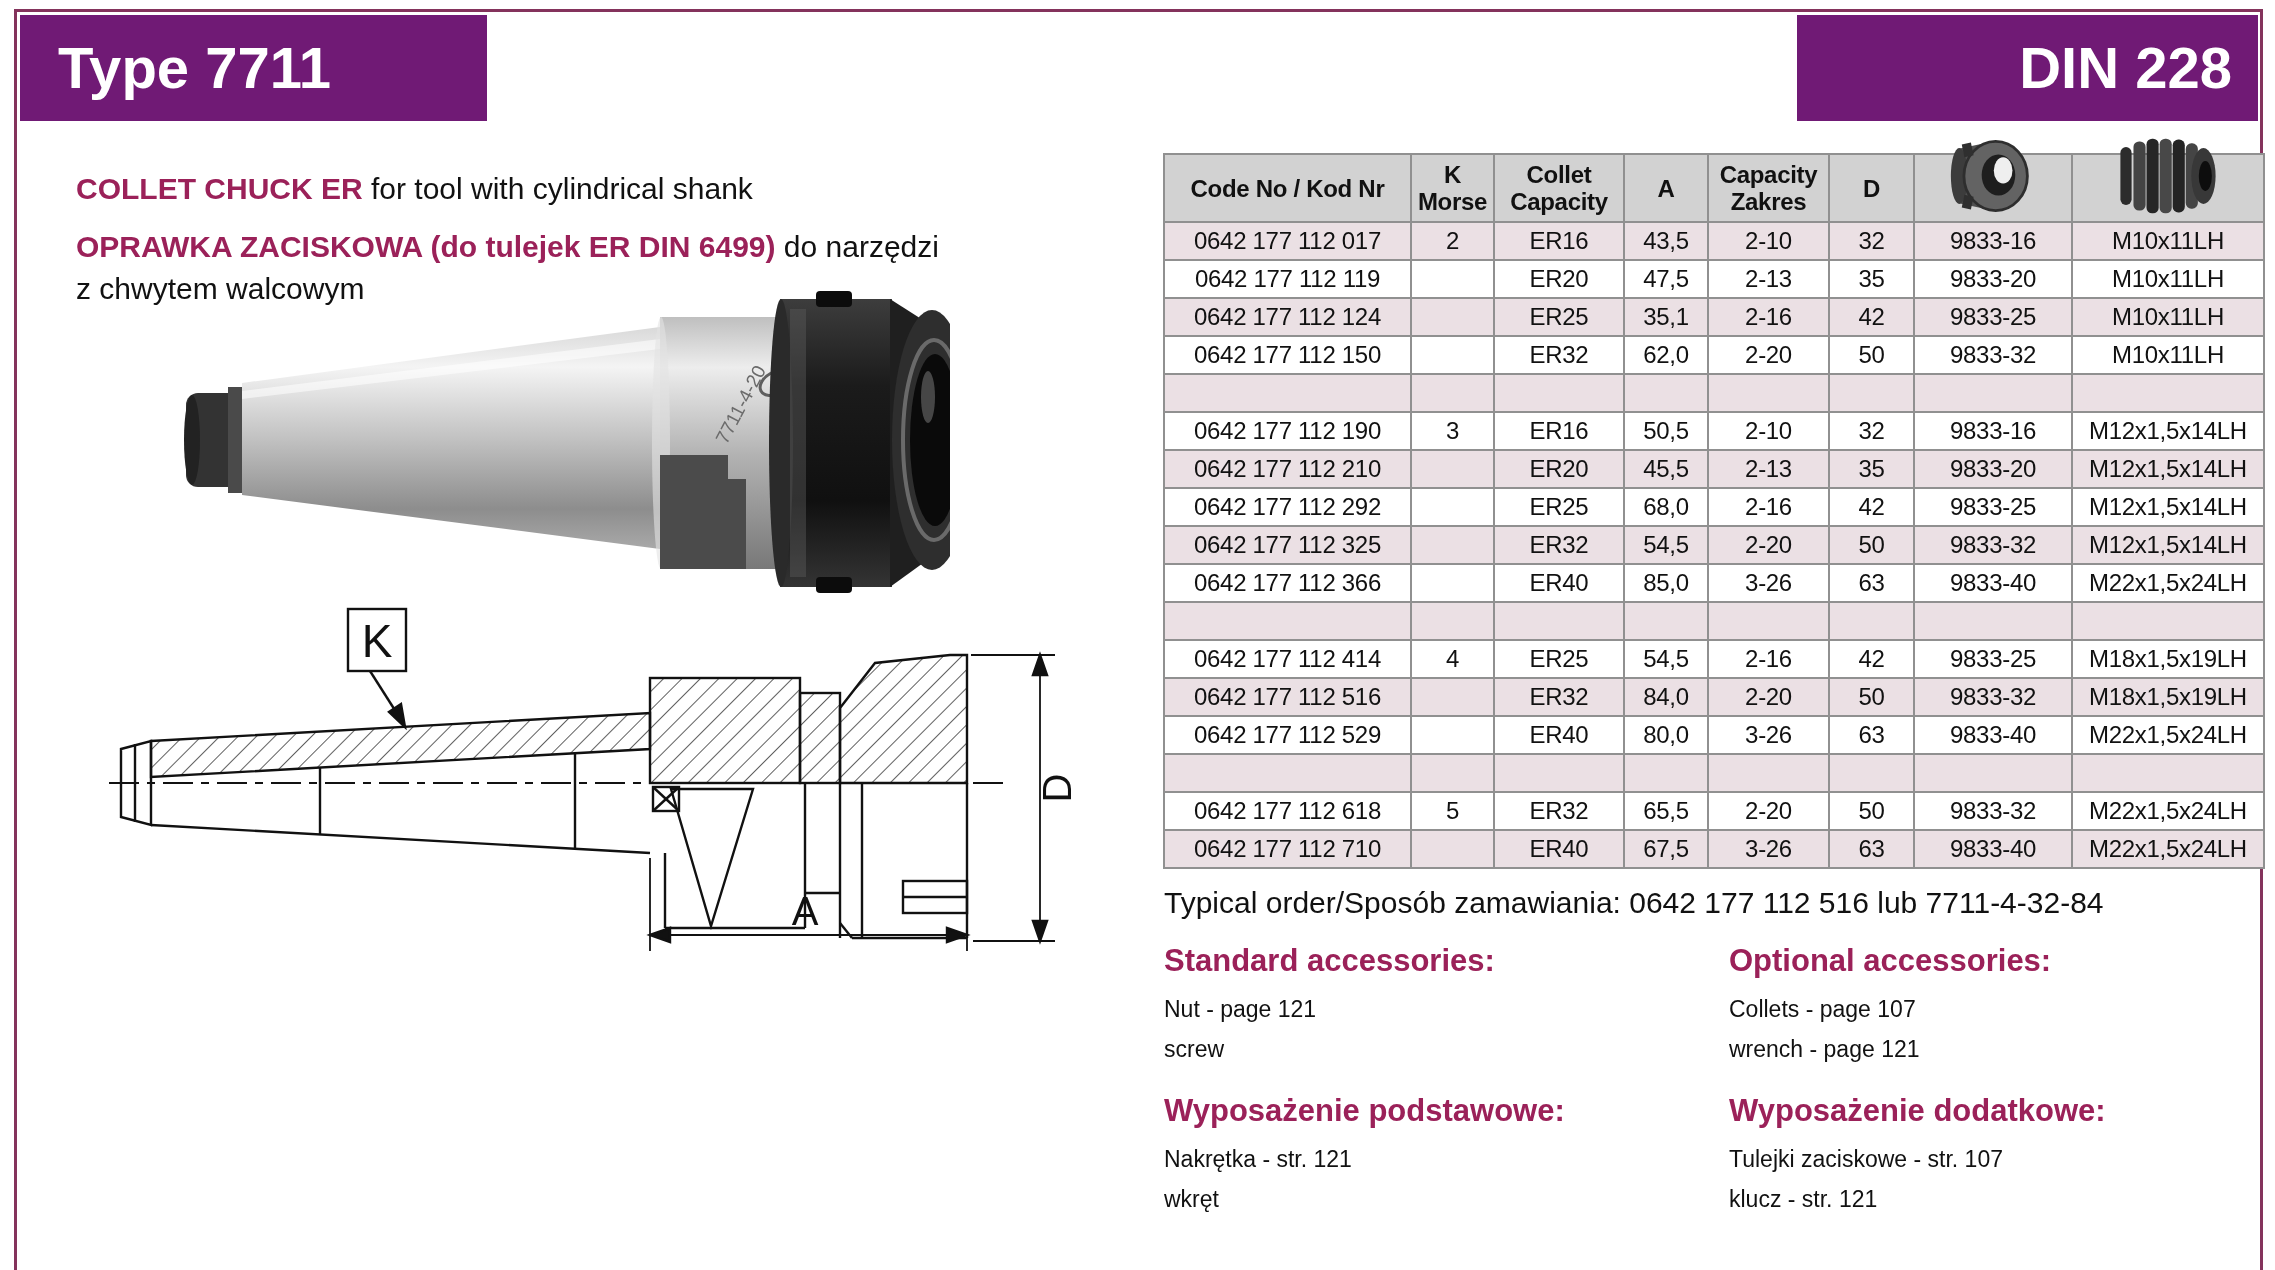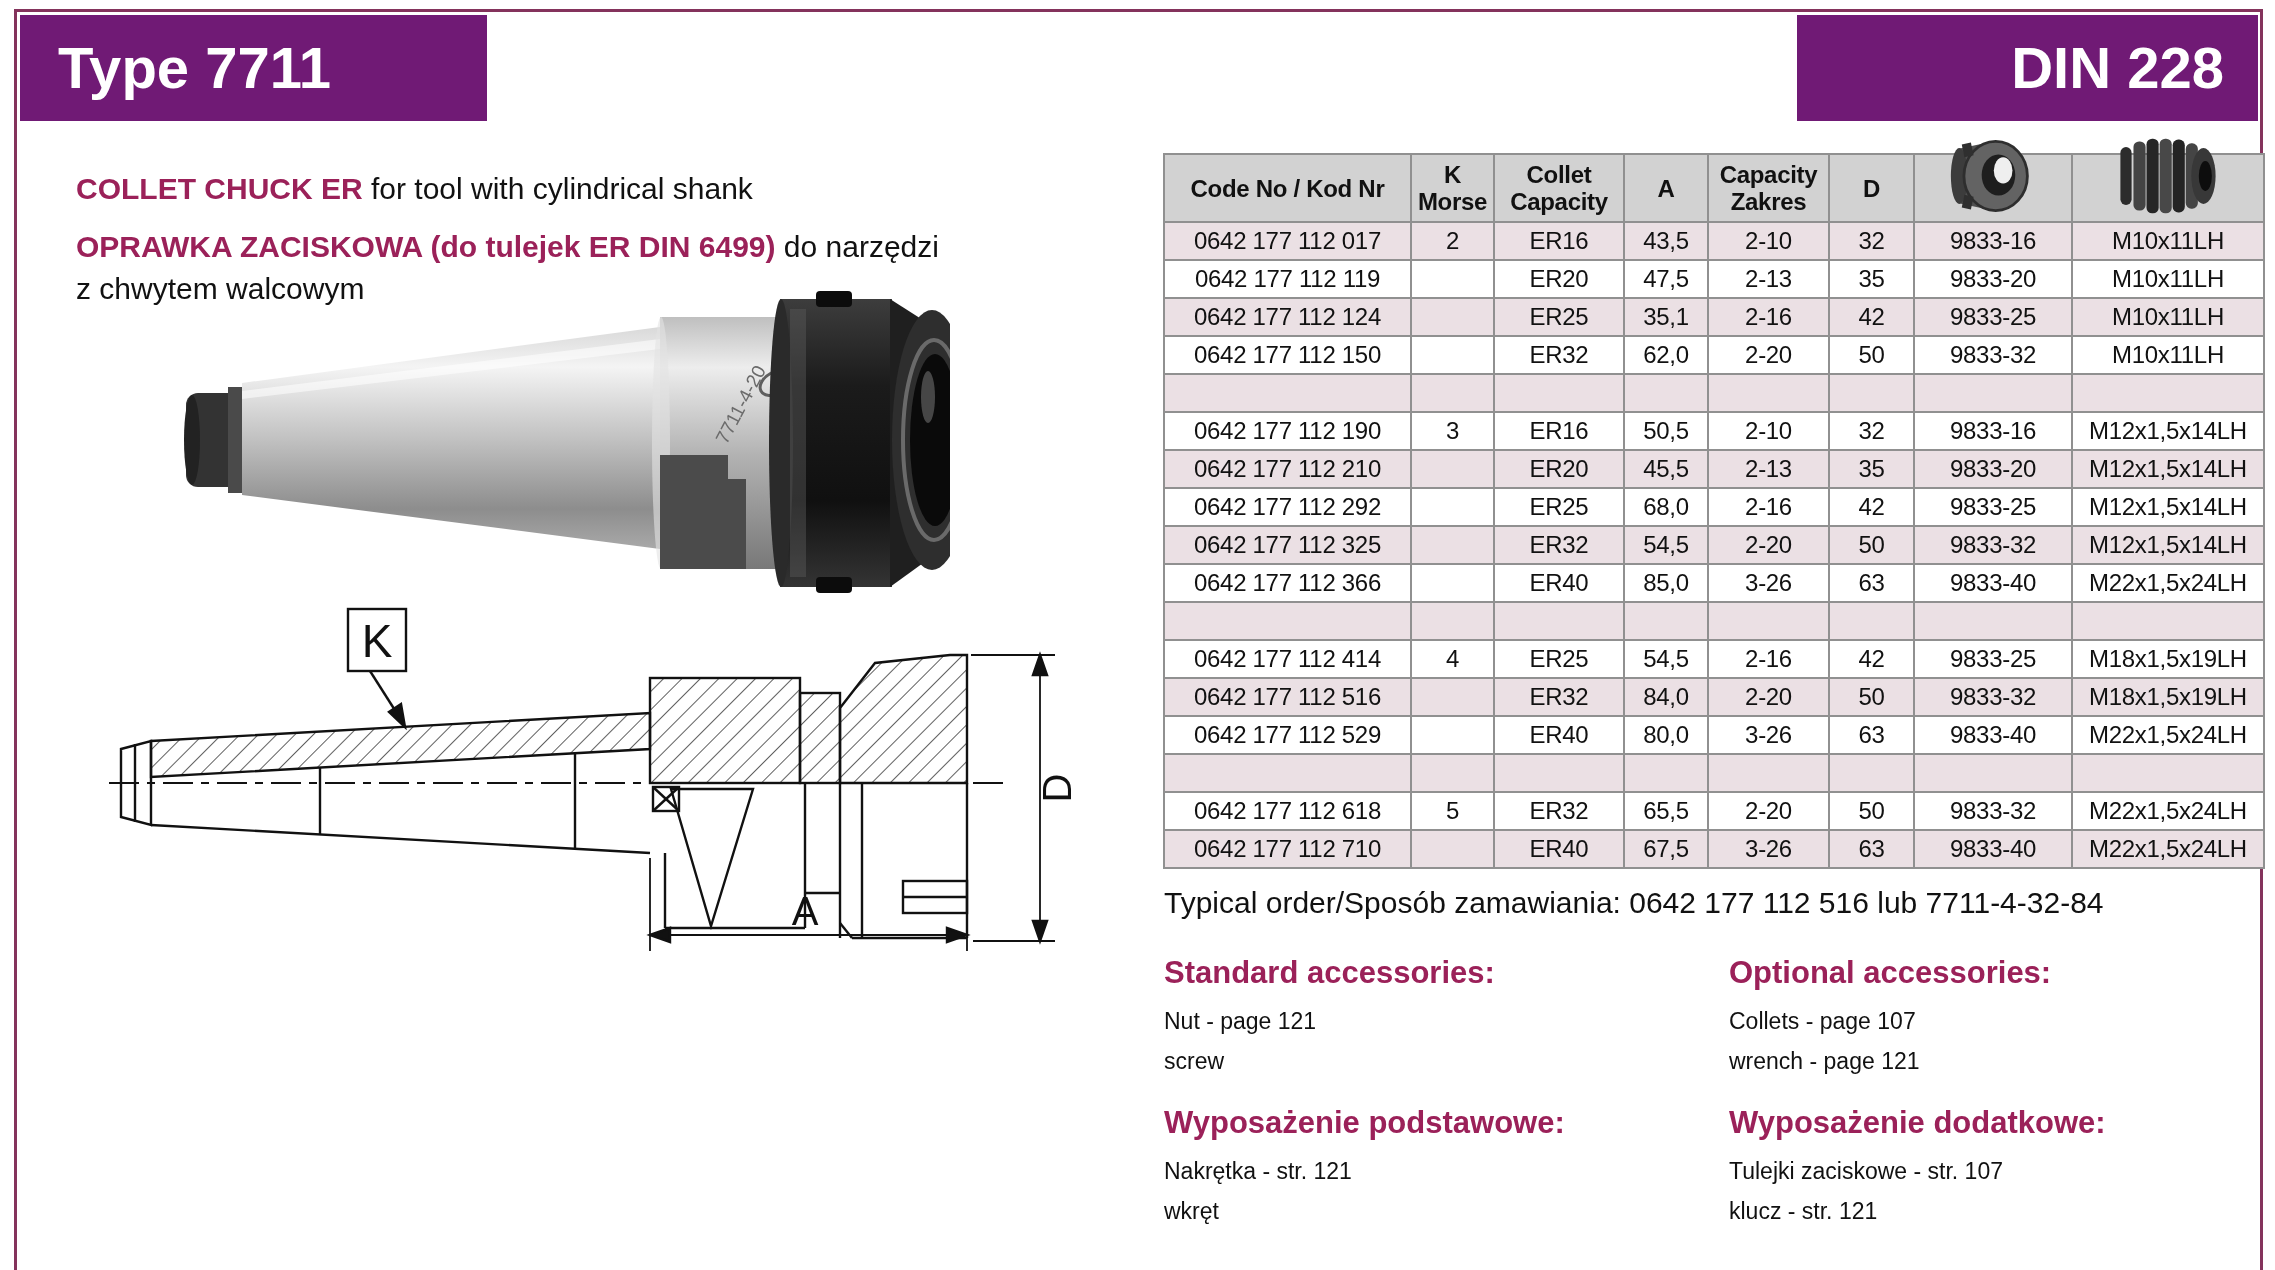--- a/index.html
+++ b/index.html
@@ -5,21 +5,21 @@
   * { margin:0; padding:0; box-sizing:border-box; }
   html,body { background:#ffffff; }
   body { width:2275px; height:1270px; font-family:"Liberation Sans", sans-serif; color:#111; position:relative; overflow:hidden; }
 
   .frame { position:absolute; left:14px; top:9px; width:2249px; height:1261px;
            border-top:3px solid #84335c; border-left:3px solid #84335c; border-right:3px solid #84335c; }
 
   .title-box { position:absolute; top:15px; height:106px; background:#701a75; color:#fff;
                font-size:58px; font-weight:bold; line-height:106px; }
   .title-box.left  { left:20px;  width:467px; padding-left:38px; }
-  .title-box.right { left:1797px; width:461px; text-align:right; padding-right:34px; }
+  .title-box.right { left:1797px; width:461px; text-align:right; padding-right:26px; }
 
   .intro { position:absolute; left:76px; top:136px; width:1070px; font-size:30px; line-height:42px; }
   .intro p.first { margin-bottom:16px;margin-top:32px; }
   .accent { color:#9b2159; font-weight:bold; }
 
   .photo-svg   { position:absolute; left:180px; top:286px; width:770px; height:312px; }
   .drawing-svg { position:absolute; left:105px; top:592px; width:980px; height:382px; }
 
   .table-wrap { position:absolute; left:1163px; top:153px; width:1100px; }
   table { border-collapse:collapse; table-layout:fixed; width:1100px; }
@@ -33,21 +33,21 @@
 
   .hdr-icon { position:absolute; z-index:3; }
   .hdr-icon.nut   { left:777px; top:-19px; width:102px; height:84px; }
   .hdr-icon.screw { left:950px; top:-19px; width:110px; height:84px; }
 
   .typical { position:absolute; left:1164px; top:886px; width:1108px; font-size:30px; }
 
   .accessories { position:absolute; left:1164px; top:943px; width:1100px;
                  display:grid; grid-template-columns:565px 535px; }
   .acc-section { margin-bottom:24px; }
-  .acc-title { font-size:31px; font-weight:bold; color:#9b2159; margin-bottom:10px;margin-top:12px; }
+  .acc-title { font-size:31px; font-weight:bold; color:#9b2159; margin-bottom:10px; }
   .acc-item  { font-size:23px; line-height:40px; }
 </style>
 </head>
 <body>
 
 <div class="frame"></div>
 
 <div class="title-box left">
   <span>Type 7711</span>
 </div>

